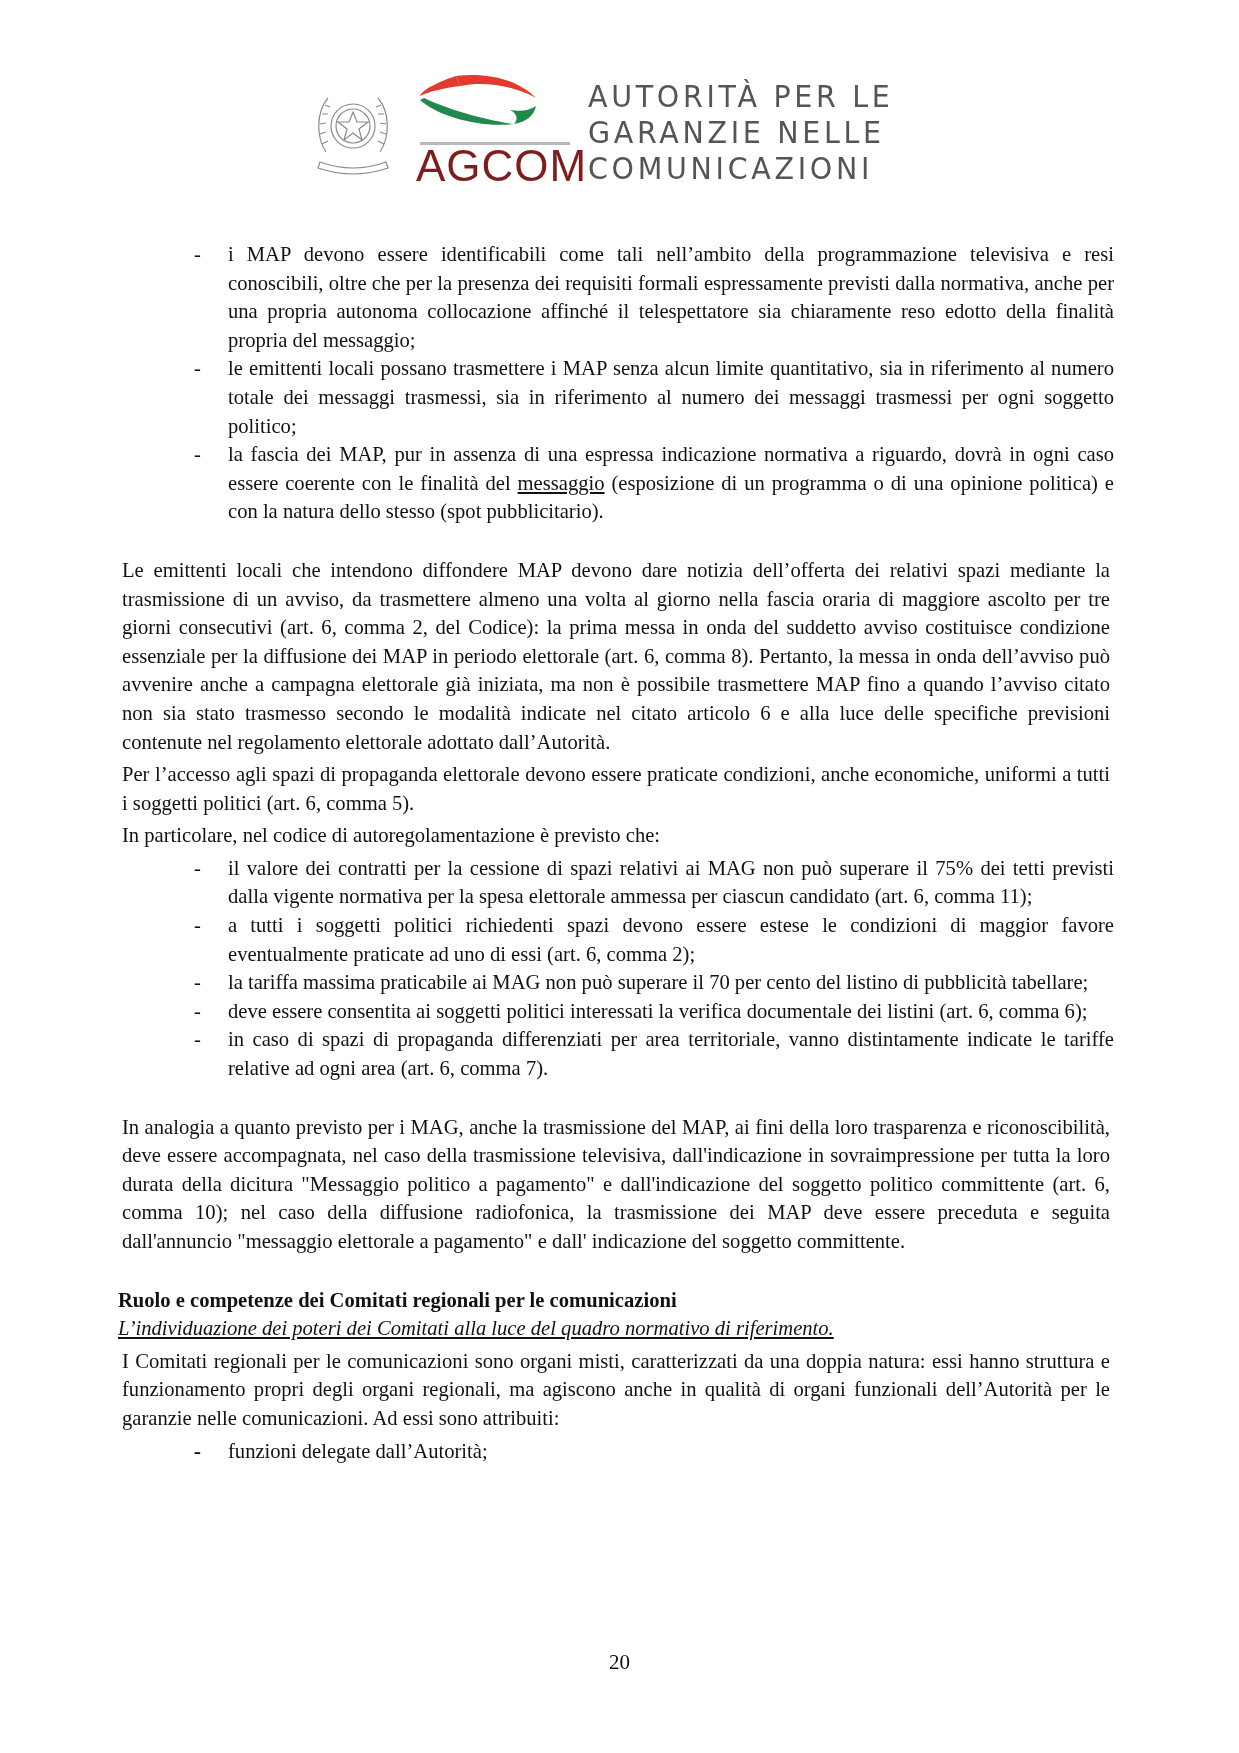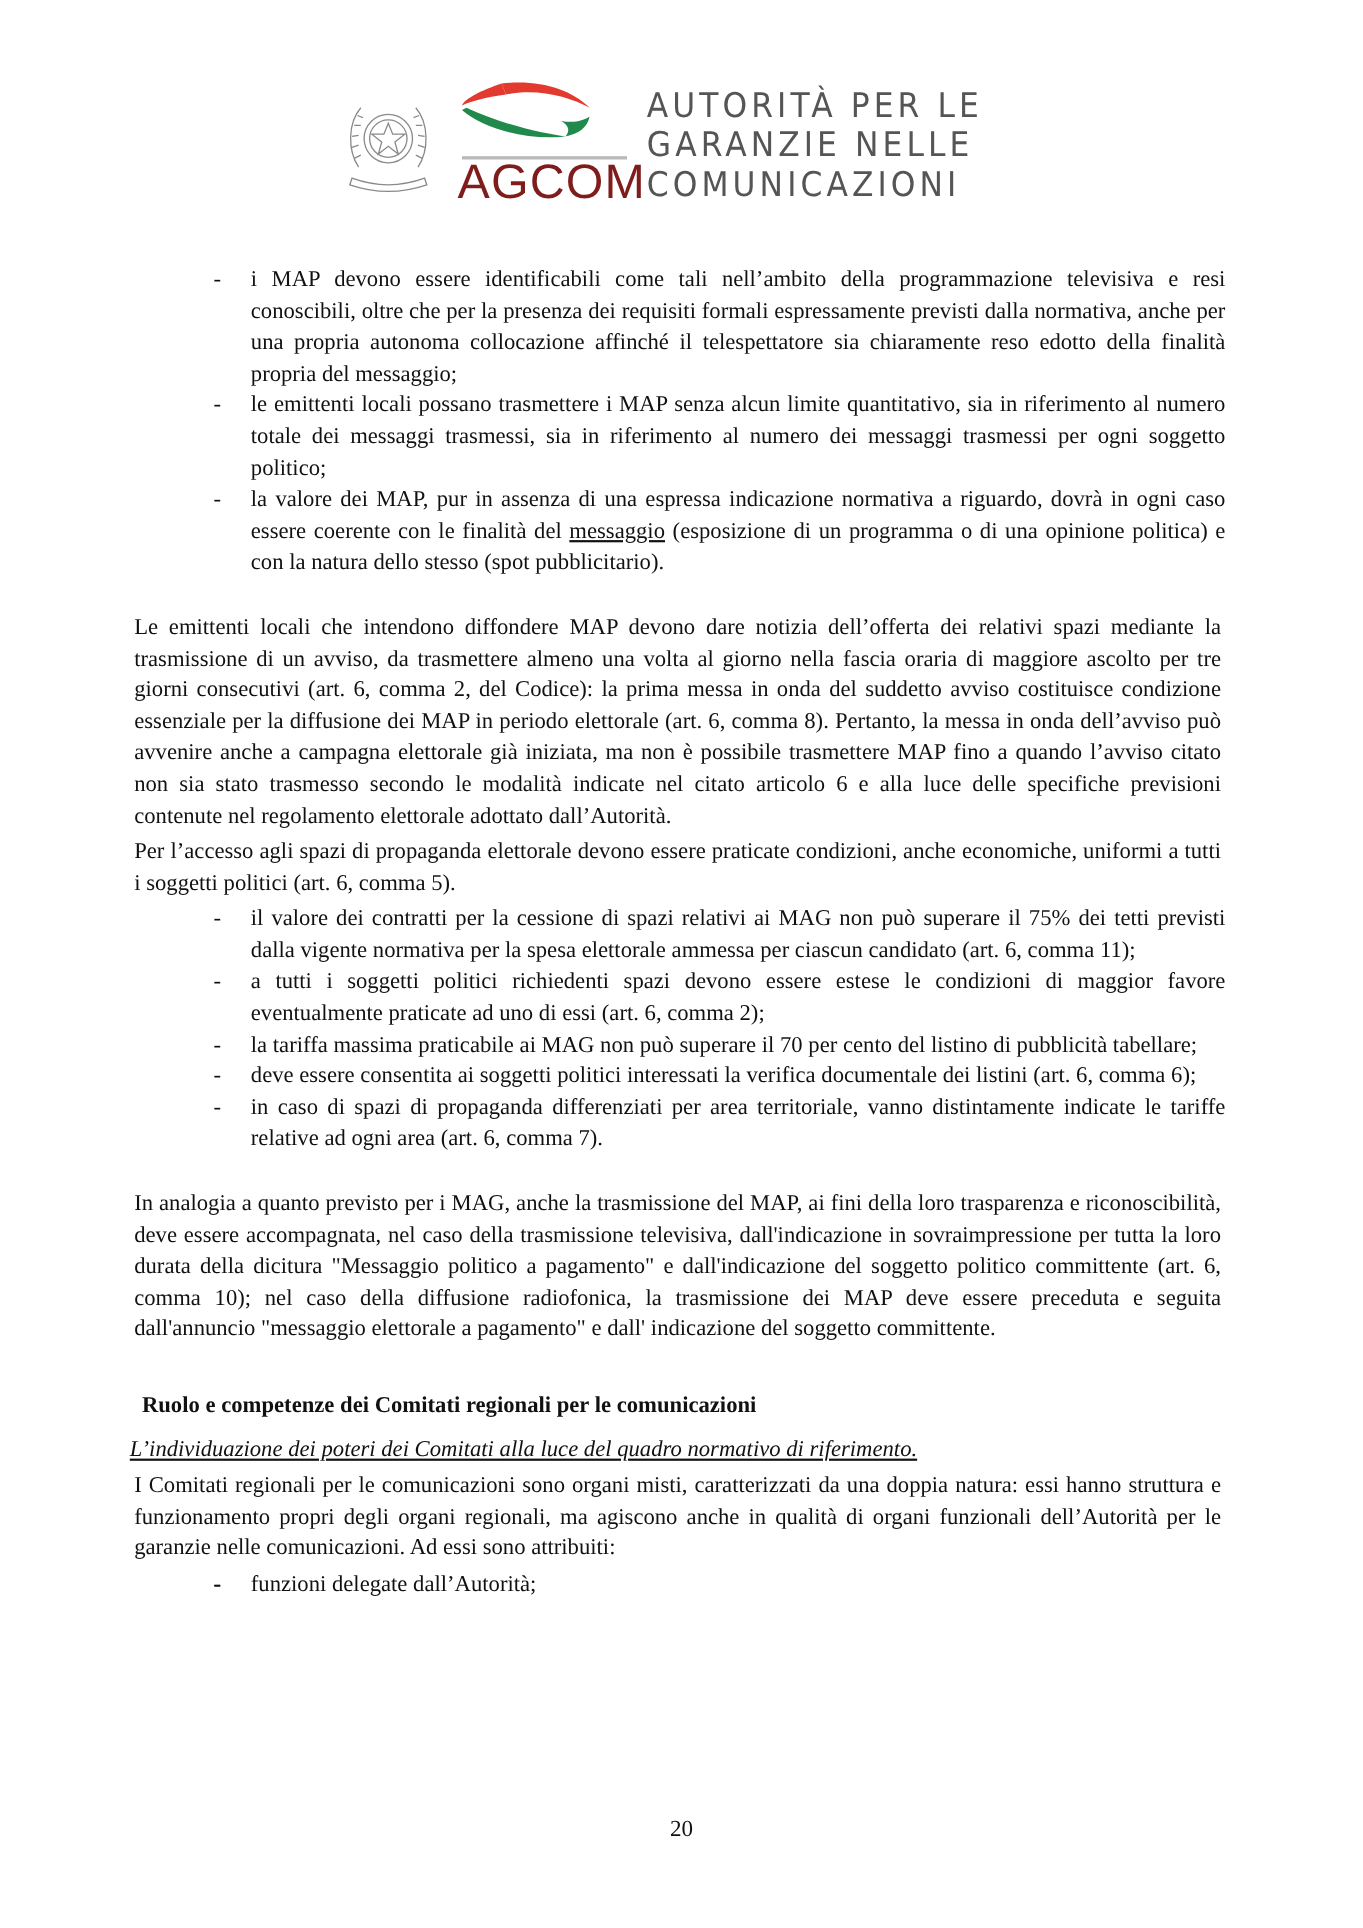--- a/index.html
+++ b/index.html
@@ -29,21 +29,21 @@
       position: absolute; left: 118px; top: 240px; width: 996px;
       font-size: 20.6px; line-height: 28.6px; text-align: justify;
     }
     .list { margin: 0; padding: 0; list-style: none; }
     .list li { position: relative; padding-left: 110px; }
     .list li .dash { position: absolute; left: 76px; top: 0; }
     .list.deep li { padding-left: 110px; }
     .list.deep li .dash { position: absolute; left: 76px; }
     .p { margin: 4px; }
     .gap { height: 26px; }
-    .heading { font-weight: bold; margin: 11px; }
+    .heading { font-weight: bold; margin: 0; }
     .subheading { text-decoration: underline; margin: 0; font-style: italic; }
     .ul { text-decoration: underline; }
     .page-number {
       position: absolute; left: 0; width: 1239px; top: 1650px; text-align: center;
       font-size: 21px;
     }
   </style>
 </head>
 <body>
 
@@ -79,28 +79,29 @@
     <li>
       <span class="dash">-</span>
       <span>i MAP devono essere identificabili come tali nell’ambito della programmazione televisiva e resi conoscibili, oltre che per la presenza dei requisiti formali espressamente previsti dalla normativa, anche per una propria autonoma collocazione affinché il telespettatore sia chiaramente reso edotto della finalità propria del messaggio;</span>
     </li>
     <li>
       <span class="dash">-</span>
       <span>le emittenti locali possano trasmettere i MAP senza alcun limite quantitativo, sia in riferimento al numero totale dei messaggi trasmessi, sia in riferimento al numero dei messaggi trasmessi per ogni soggetto politico;</span>
     </li>
     <li>
       <span class="dash">-</span>
-      <span>la valore dei MAP, pur in assenza di una espressa indicazione normativa a riguardo, dovrà in ogni caso essere coerente con le finalità del </span><span class="ul">messaggio</span><span> (esposizione di un programma o di una opinione politica) e con la natura dello stesso (spot pubblicitario).</span>
+      <span>la fascia dei MAP, pur in assenza di una espressa indicazione normativa a riguardo, dovrà in ogni caso essere coerente con le finalità del </span><span class="ul">messaggio</span><span> (esposizione di un programma o di una opinione politica) e con la natura dello stesso (spot pubblicitario).</span>
     </li>
   </ul>
 
   <div class="gap"></div>
 
   <p class="p">Le emittenti locali che intendono diffondere MAP devono dare notizia dell’offerta dei relativi spazi mediante la trasmissione di un avviso, da trasmettere almeno una volta al giorno nella fascia oraria di maggiore ascolto per tre giorni consecutivi (art. 6, comma 2, del Codice): la prima messa in onda del suddetto avviso costituisce condizione essenziale per la diffusione dei MAP in periodo elettorale (art. 6, comma 8). Pertanto, la messa in onda dell’avviso può avvenire anche a campagna elettorale già iniziata, ma non è possibile trasmettere MAP fino a quando l’avviso citato non sia stato trasmesso secondo le modalità indicate nel citato articolo 6 e alla luce delle specifiche previsioni contenute nel regolamento elettorale adottato dall’Autorità.</p>
   <p class="p">Per l’accesso agli spazi di propaganda elettorale devono essere praticate condizioni, anche economiche, uniformi a tutti i soggetti politici (art. 6, comma 5).</p>
+  <p class="p">In particolare, nel codice di autoregolamentazione è previsto che:</p>
 
   <ul class="list deep">
     <li>
       <span class="dash">-</span>
       <span>il valore dei contratti per la cessione di spazi relativi ai MAG non può superare il 75% dei tetti previsti dalla vigente normativa per la spesa elettorale ammessa per ciascun candidato (art. 6, comma 11);</span>
     </li>
     <li>
       <span class="dash">-</span>
       <span>a tutti i soggetti politici richiedenti spazi devono essere estese le condizioni di maggior favore eventualmente praticate ad uno di essi (art. 6, comma 2);</span>
     </li>

